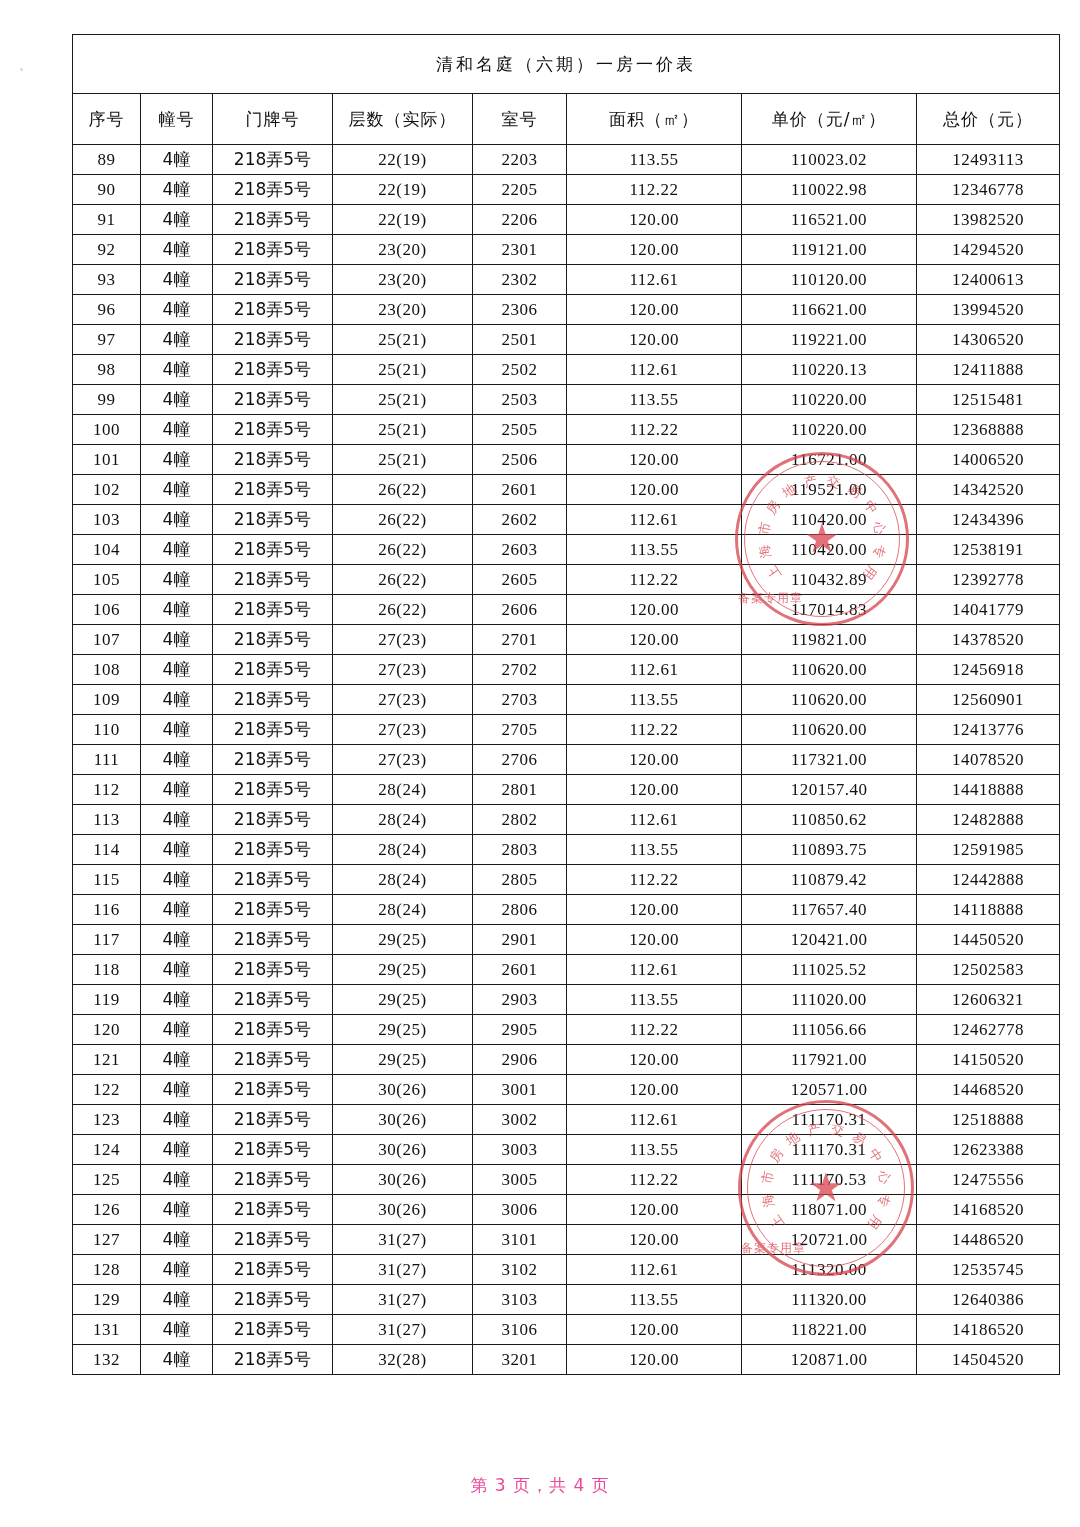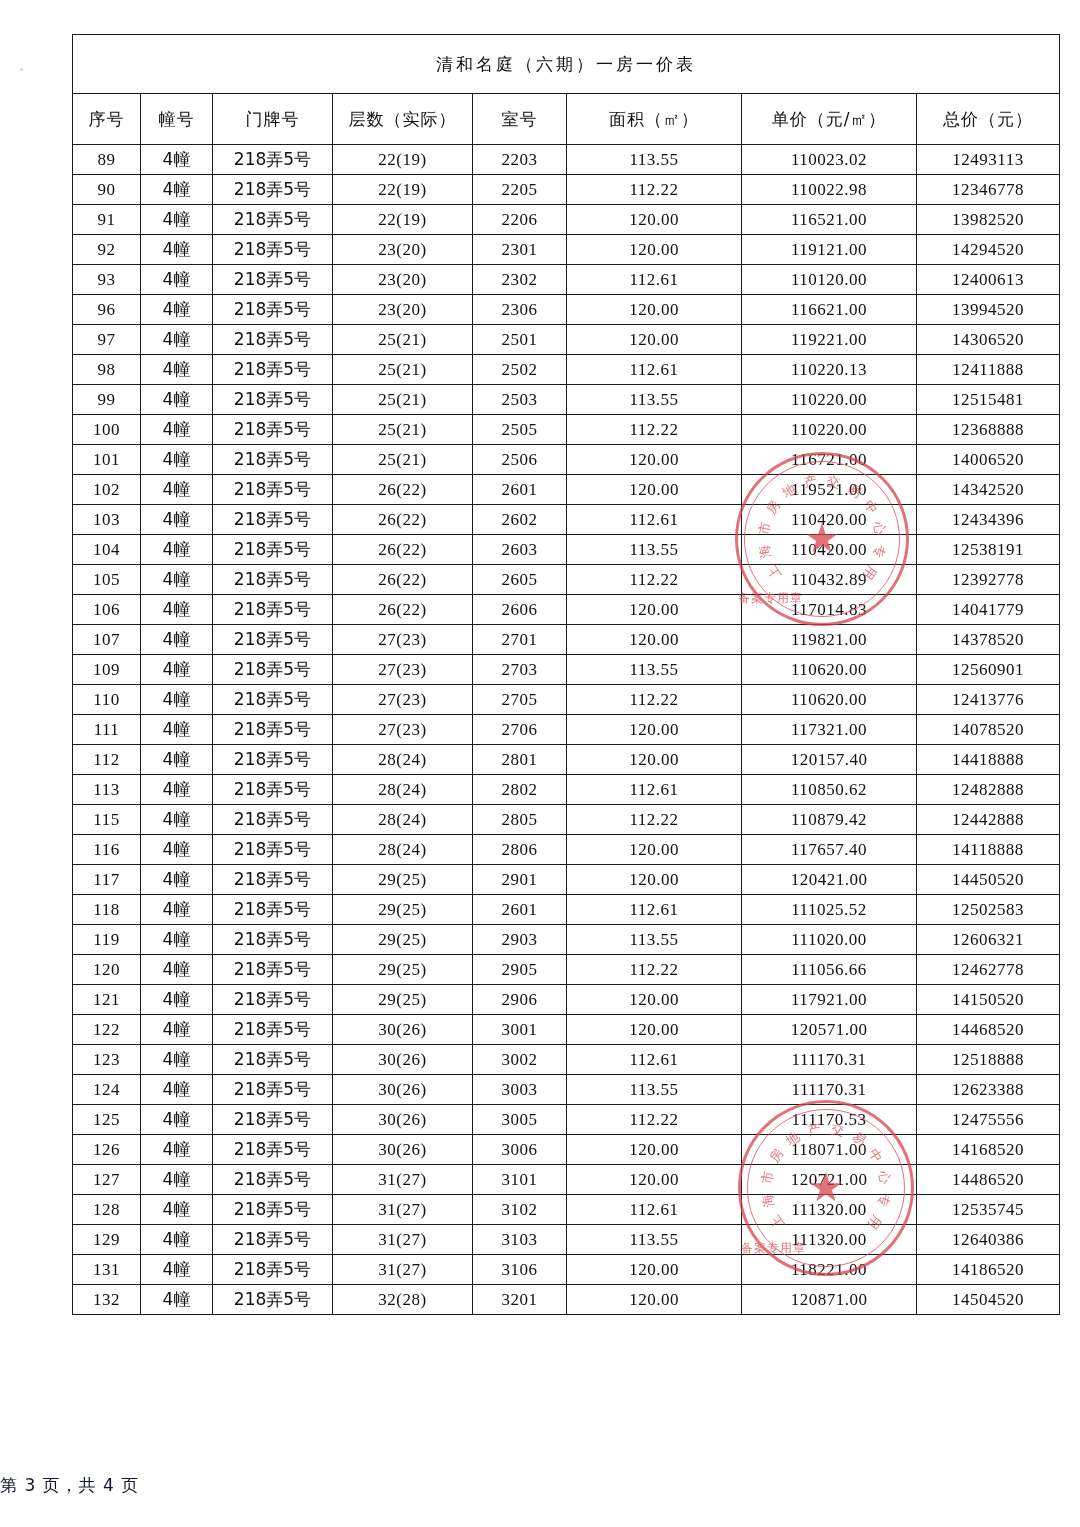--- a/index.html
+++ b/index.html
@@ -72,23 +72,24 @@
   }
   .cell-cn {
     font-family: "DejaVu Sans", sans-serif;
     font-size: 15px;
   }
   .footer {
     position: absolute;
     left: 0;
     top: 1474px;
     width: 1080px;
+    text-align: center;
     font-family: "DejaVu Sans", sans-serif;
     font-size: 17px;
-    color: #0f172a;
+    color: #ec4899;
     letter-spacing: 1px;
   }
   
   .stamp {
     position: absolute;
     border: 3px solid #d8434d;
     border-radius: 50%;
     color: #d8434d;
     opacity: 0.75;
     pointer-events: none;
@@ -340,20 +341,30 @@
             <td class="cell-num">107</td>
             <td class="cell-cn">4幢</td>
             <td class="cell-cn">218弄5号</td>
             <td class="cell-num">27(23)</td>
             <td class="cell-num">2701</td>
             <td class="cell-num">120.00</td>
             <td class="cell-num">119821.00</td>
             <td class="cell-num">14378520</td>
           </tr>
           <tr>
+            <td class="cell-num">108</td>
+            <td class="cell-cn">4幢</td>
+            <td class="cell-cn">218弄5号</td>
+            <td class="cell-num">27(23)</td>
+            <td class="cell-num">2702</td>
+            <td class="cell-num">112.61</td>
+            <td class="cell-num">110620.00</td>
+            <td class="cell-num">12456918</td>
+          </tr>
+          <tr>
             <td class="cell-num">109</td>
             <td class="cell-cn">4幢</td>
             <td class="cell-cn">218弄5号</td>
             <td class="cell-num">27(23)</td>
             <td class="cell-num">2703</td>
             <td class="cell-num">113.55</td>
             <td class="cell-num">110620.00</td>
             <td class="cell-num">12560901</td>
           </tr>
           <tr>
@@ -388,20 +399,30 @@
           </tr>
           <tr>
             <td class="cell-num">113</td>
             <td class="cell-cn">4幢</td>
             <td class="cell-cn">218弄5号</td>
             <td class="cell-num">28(24)</td>
             <td class="cell-num">2802</td>
             <td class="cell-num">112.61</td>
             <td class="cell-num">110850.62</td>
             <td class="cell-num">12482888</td>
+          </tr>
+          <tr>
+            <td class="cell-num">114</td>
+            <td class="cell-cn">4幢</td>
+            <td class="cell-cn">218弄5号</td>
+            <td class="cell-num">28(24)</td>
+            <td class="cell-num">2803</td>
+            <td class="cell-num">113.55</td>
+            <td class="cell-num">110893.75</td>
+            <td class="cell-num">12591985</td>
           </tr>
           <tr>
             <td class="cell-num">115</td>
             <td class="cell-cn">4幢</td>
             <td class="cell-cn">218弄5号</td>
             <td class="cell-num">28(24)</td>
             <td class="cell-num">2805</td>
             <td class="cell-num">112.22</td>
             <td class="cell-num">110879.42</td>
             <td class="cell-num">12442888</td>

